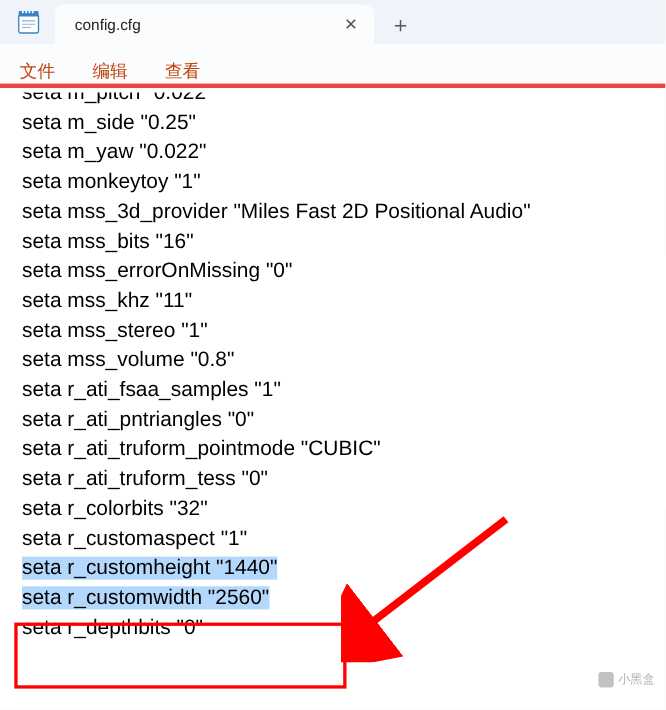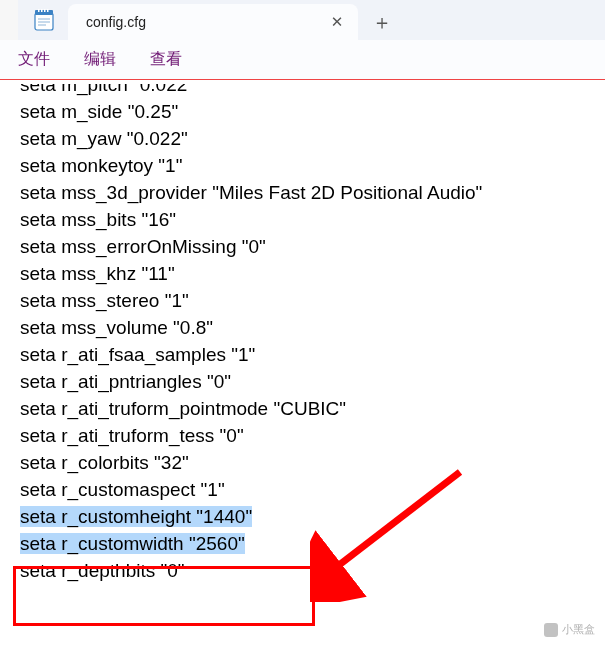--- a/index.html
+++ b/index.html
@@ -11,21 +11,20 @@
     overflow: hidden;
     position: relative;
   }
   .tabbar {
     display: flex;
     align-items: flex-end;
     height: 40px;
     background: #f0f3f9;
     padding-left: 50px;
     position: relative;
-    margin-left: 18px;
   }
   .app-icon {
     position: absolute;
     left: 14px;
     top: 8px;
     width: 24px;
     height: 24px;
   }
   .tab {
     height: 36px;
@@ -49,26 +48,26 @@
   .newtab {
     width: 40px; height: 36px;
     display: flex; align-items: center; justify-content: center;
     color: #555; font-size: 20px;
     margin-left: 4px;
   }
   .menubar {
     height: 40px;
     background: #fbfcfe;
     display: flex;
-    align-items: center;
+    align-items: flex-end;
     padding-left: 18px;
     gap: 34px;
     font-size: 16px;
-    color: #701a75;
-    border-bottom: 1px solid #ef4444;
+    color: #c2410c;
+    border-bottom: 4px solid #ef4444;
   }
   .content {
     background: #fff;
     padding: 4px 20px 10px 20px;
     font-family: "Segoe UI", Arial, sans-serif;
     font-size: 19px;
     line-height: 27px;
     color: #000;
     position: relative;
     height: calc(645px - 80px);
@@ -95,21 +94,21 @@
   }
   .arrow {
     position: absolute;
     left: 310px;
     top: 382px;
     pointer-events: none;
   }
   .watermark {
     position: absolute;
     right: 10px;
-    bottom: 8px;
+    bottom: 20px;
     font-size: 11px;
     color: rgba(120,120,120,0.6);
     display: flex;
     align-items: center;
     gap: 4px;
     margin-top: 41px;
   }
   .watermark .wicon {
     width: 14px; height: 14px;
     background: rgba(120,120,120,0.45);

